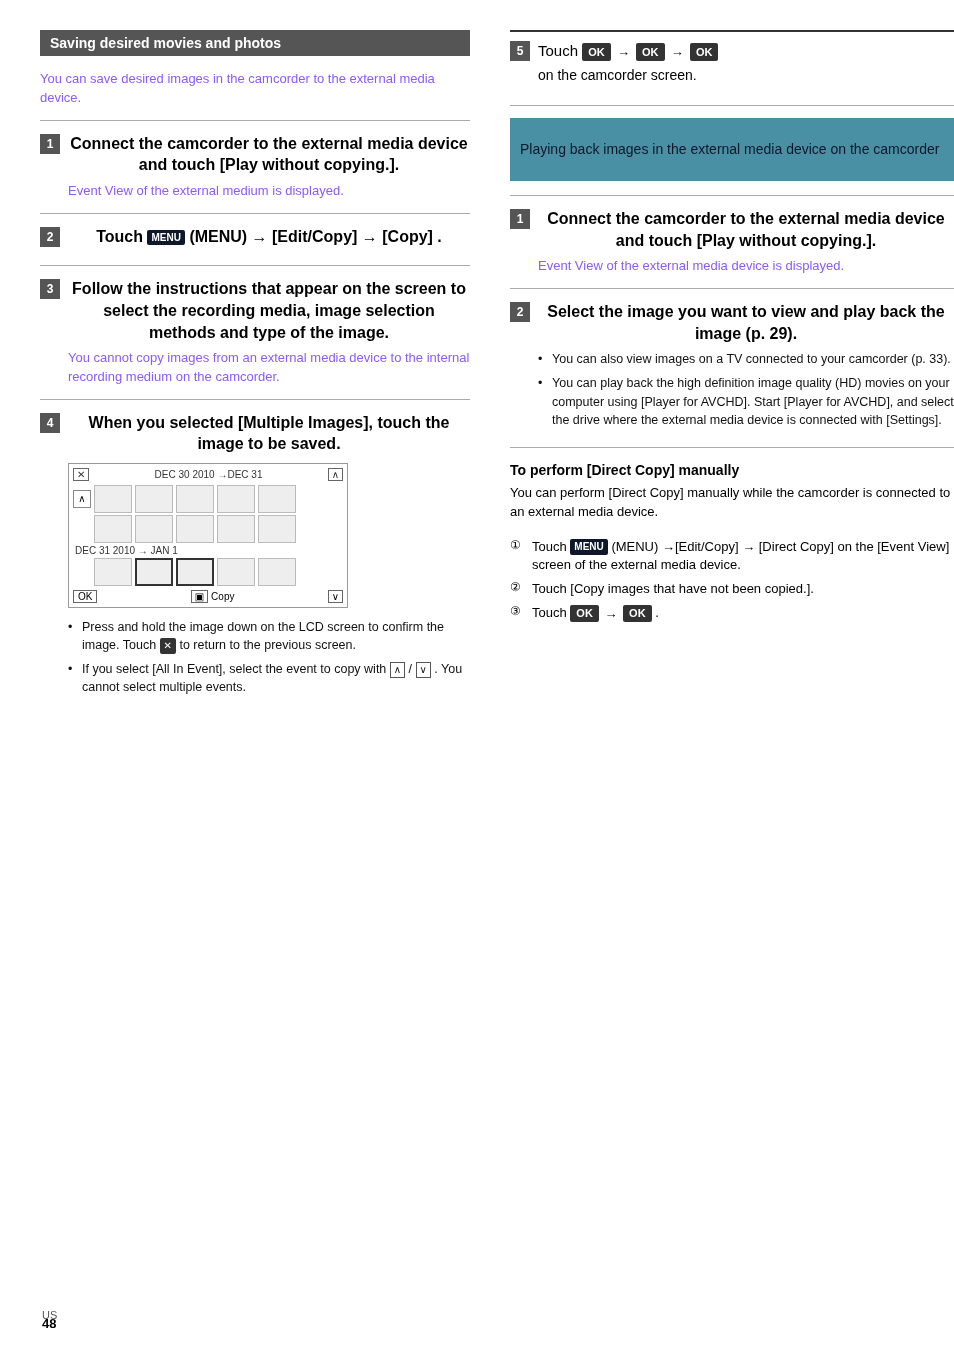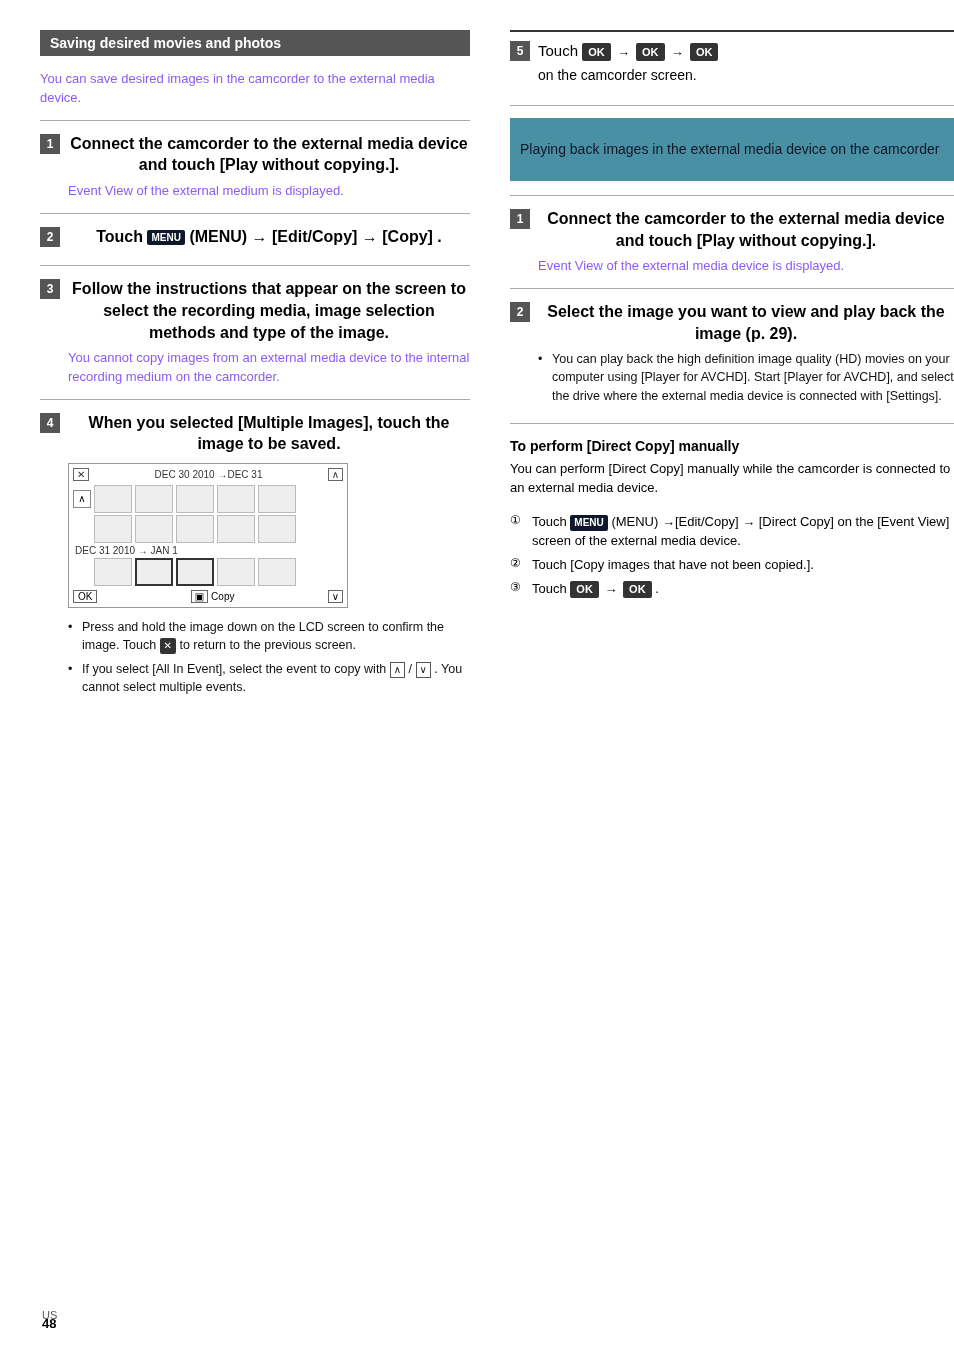--- a/index.html
+++ b/index.html
@@ -447,20 +447,21 @@
       </div>
     </div>
 
     <hr class="divider">
 
     <div class="step">
       <div class="step-num">2</div>
       <div class="step-content">
         <div class="step-title">Select the image you want to view and play back the image (p. 29).</div>
         <ul class="bullet-list">
+          <li>You can also view images on a TV connected to your camcorder (p. 33).</li>
           <li>You can play back the high definition image quality (HD) movies on your computer using [Player for AVCHD]. Start [Player for AVCHD], and select the drive where the external media device is connected with [Settings].</li>
         </ul>
       </div>
     </div>
 
     <hr class="divider">
 
     <div>
       <p class="subsection-title">To perform [Direct Copy] manually</p>
       <p class="subsection-note">You can perform [Direct Copy] manually while the camcorder is connected to an external media device.</p>

